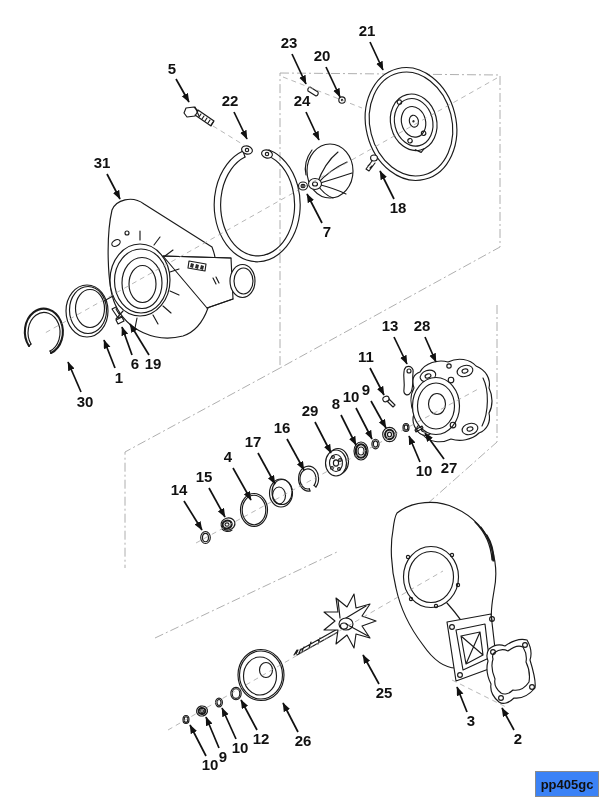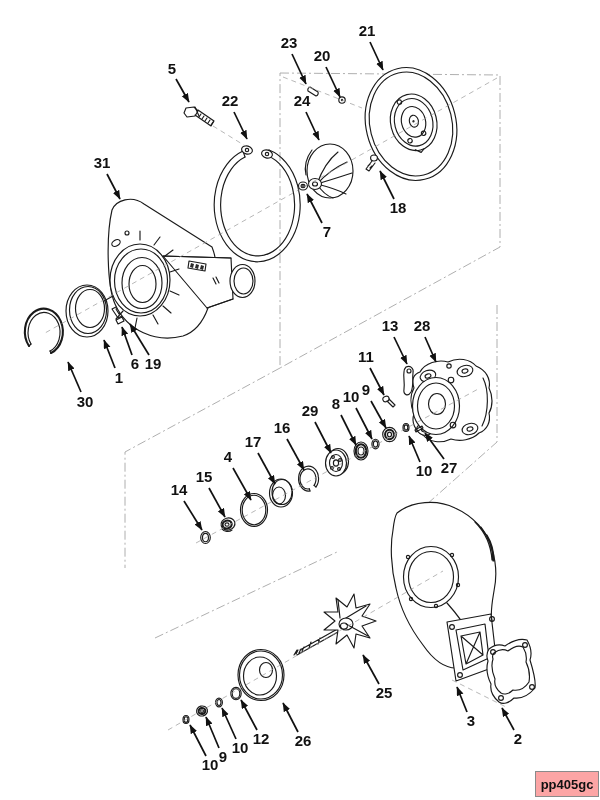--- a/index.html
+++ b/index.html
@@ -9,21 +9,21 @@
   svg { position:absolute; left:0; top:0; }
   .ln  { fill:none; stroke:var(--ink); stroke-width:1.15; stroke-linecap:round; stroke-linejoin:round; }
   .wh  { fill:#fff; stroke:var(--ink); stroke-width:1.15; stroke-linejoin:round; }
   .th  { stroke-width:2.1; }
   .dk  { fill:#2a2a2a; stroke:none; }
   .phantom { fill:none; stroke:var(--phantom); stroke-width:0.8; stroke-dasharray:9 3 2 3; }
   .center  { fill:none; stroke:#999; stroke-width:0.7; stroke-dasharray:5 4; }
   .leader  { stroke:#111; stroke-width:1.7; }
   .callout { font:bold 15px "Liberation Sans", sans-serif; fill:#111; text-anchor:middle; }
   .codebox { position:absolute; left:535px; top:771px; width:62px; height:24px;
-             border:1px solid #8a8a8a; background:#fca5a5; display:flex; align-items:center; justify-content:center;
+             border:1px solid #8a8a8a; background:#3b82f6; display:flex; align-items:center; justify-content:center;
              font:bold 13px "Liberation Sans", sans-serif; color:#111; }
 </style>
 </head>
 <body>
 
 <div class="stage">
 <svg width="600" height="800" viewBox="0 0 600 800">
   <defs>
     <marker id="ah" markerWidth="10" markerHeight="8" refX="8.5" refY="3.5" orient="auto" markerUnits="userSpaceOnUse">
       <path d="M0,0 L9,3.5 L0,7 Z" fill="#111"></path>

